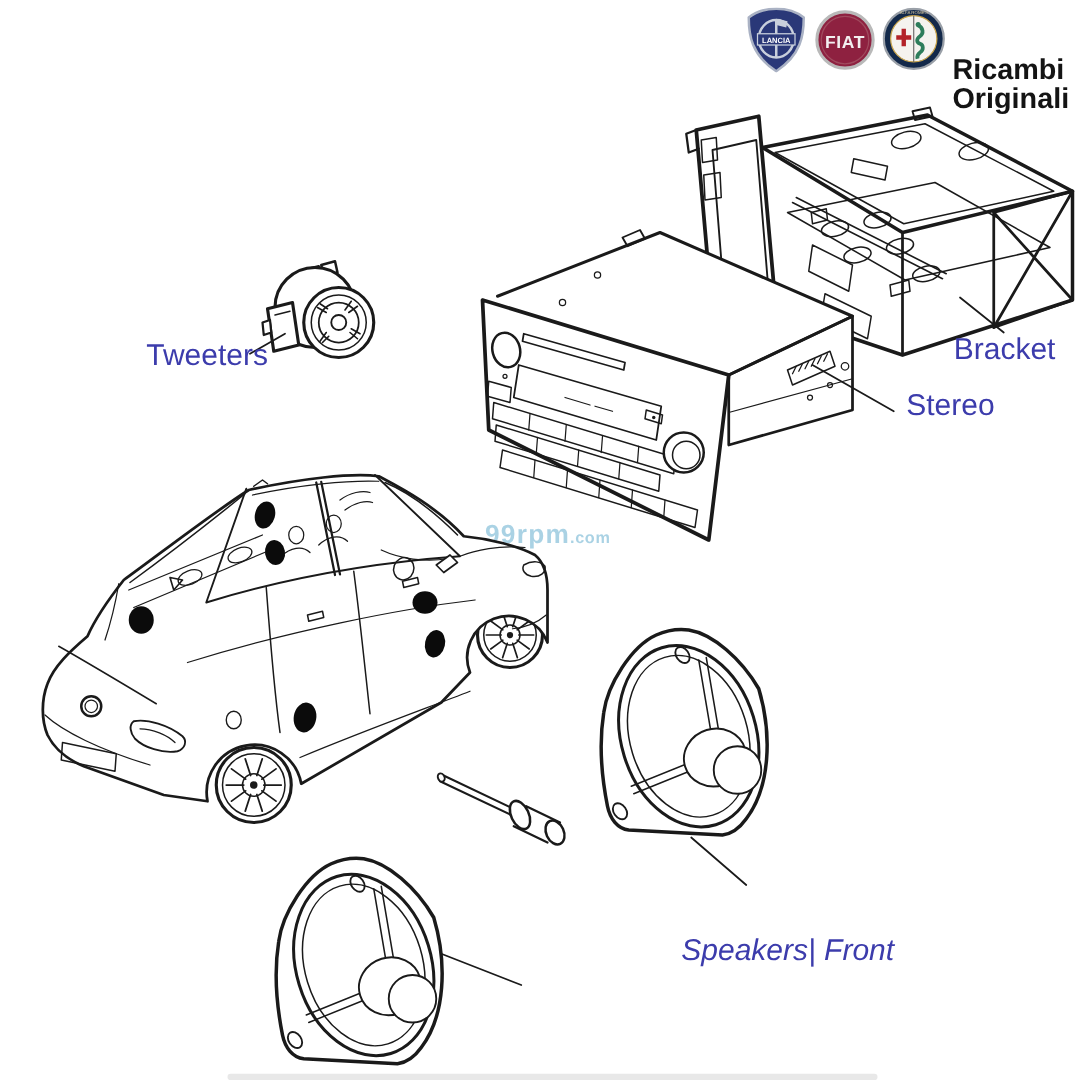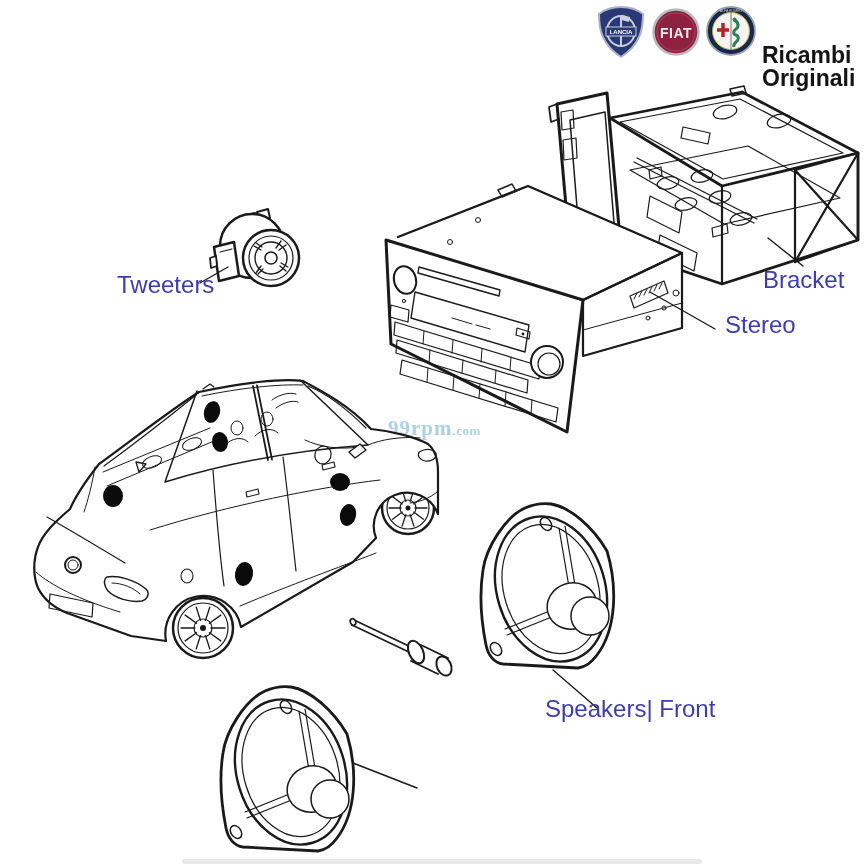--- a/index.html
+++ b/index.html
@@ -23,21 +23,21 @@
     font-family:"Liberation Sans",sans-serif;
     margin-top:36px;
   }
   .logo{position:absolute;z-index:4;}
   .logo-lancia{left:597px;top:6px;}
   .logo-fiat{left:652px;top:8px;}
   .logo-alfa{left:706px;top:6px;}
   .watermark{
     position:absolute;left:388px;top:416px;z-index:1;
     color:var(--watermark-blue);opacity:0.85;white-space:nowrap;
-    font-family:Liberation Serif, serif;font-weight:bold;
+    font-family:Liberation Sans, sans-serif;font-weight:bold;
   }
   .watermark .wm-main{font-size:21px;letter-spacing:1px;}
   .watermark .wm-suffix{font-size:13px;letter-spacing:0.5px;}
   svg .ln{stroke:var(--line-art);fill:none;stroke-linecap:round;stroke-linejoin:round;}
   svg .lnf{stroke:var(--line-art);fill:#ffffff;stroke-linecap:round;stroke-linejoin:round;}
 </style>
 </head>
 <body>
 
 <div class="canvas">
@@ -314,15 +314,15 @@
   </svg>
 
   <div class="brand">
     <div>Ricambi</div>
     <div>Originali</div>
   </div>
 
   <div class="part-label" style="left:88px;top:271px;margin-left:29px;">Tweeters</div>
   <div class="part-label" style="left:763px;top:266px;">Bracket</div>
   <div class="part-label" style="left:725px;top:311px;">Stereo</div>
-  <div class="part-label" style="left:545px;top:695px;">Speakers| Front</div>
+  <div class="part-label" style="left:545px;top:747px;font-style:italic;">Speakers| Front</div>
 
 </div>
 
 </body></html>

